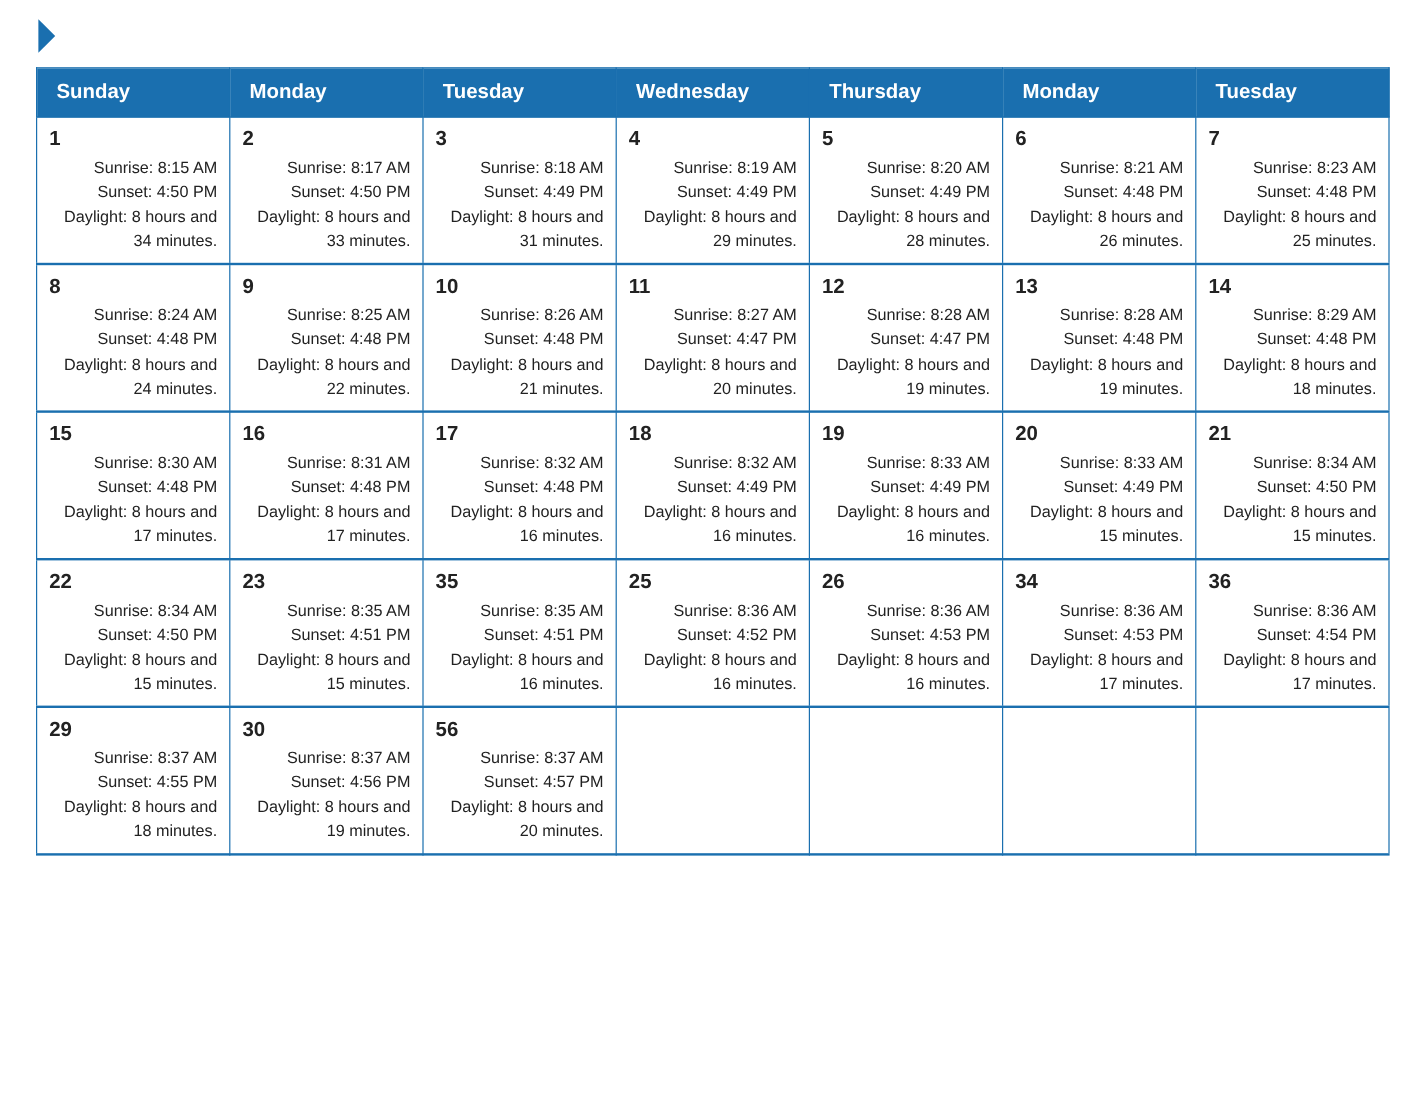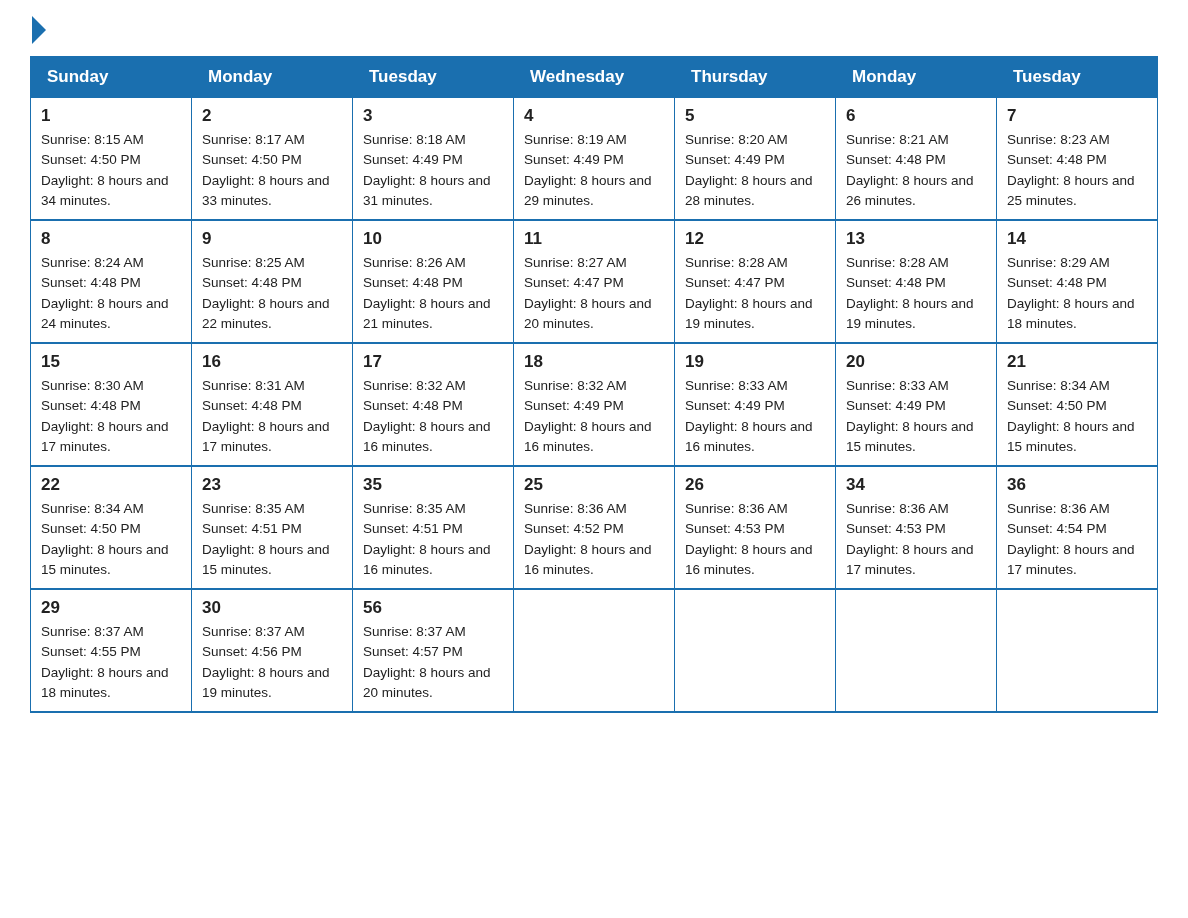--- a/index.html
+++ b/index.html
@@ -95,20 +95,21 @@
     .day-num {
       font-size: 17px;
       font-weight: bold;
       margin-bottom: 4px;
       display: block;
     }
     .day-info {
       font-size: 13.5px;
       line-height: 1.5;
       color: #222;
+      text-align: right;
     }
     tbody tr {
       border-bottom: 2px solid #1a6faf;
     }
     tbody td:empty {
       background: #fff;
     }
   </style>
 </head>
 <body>

